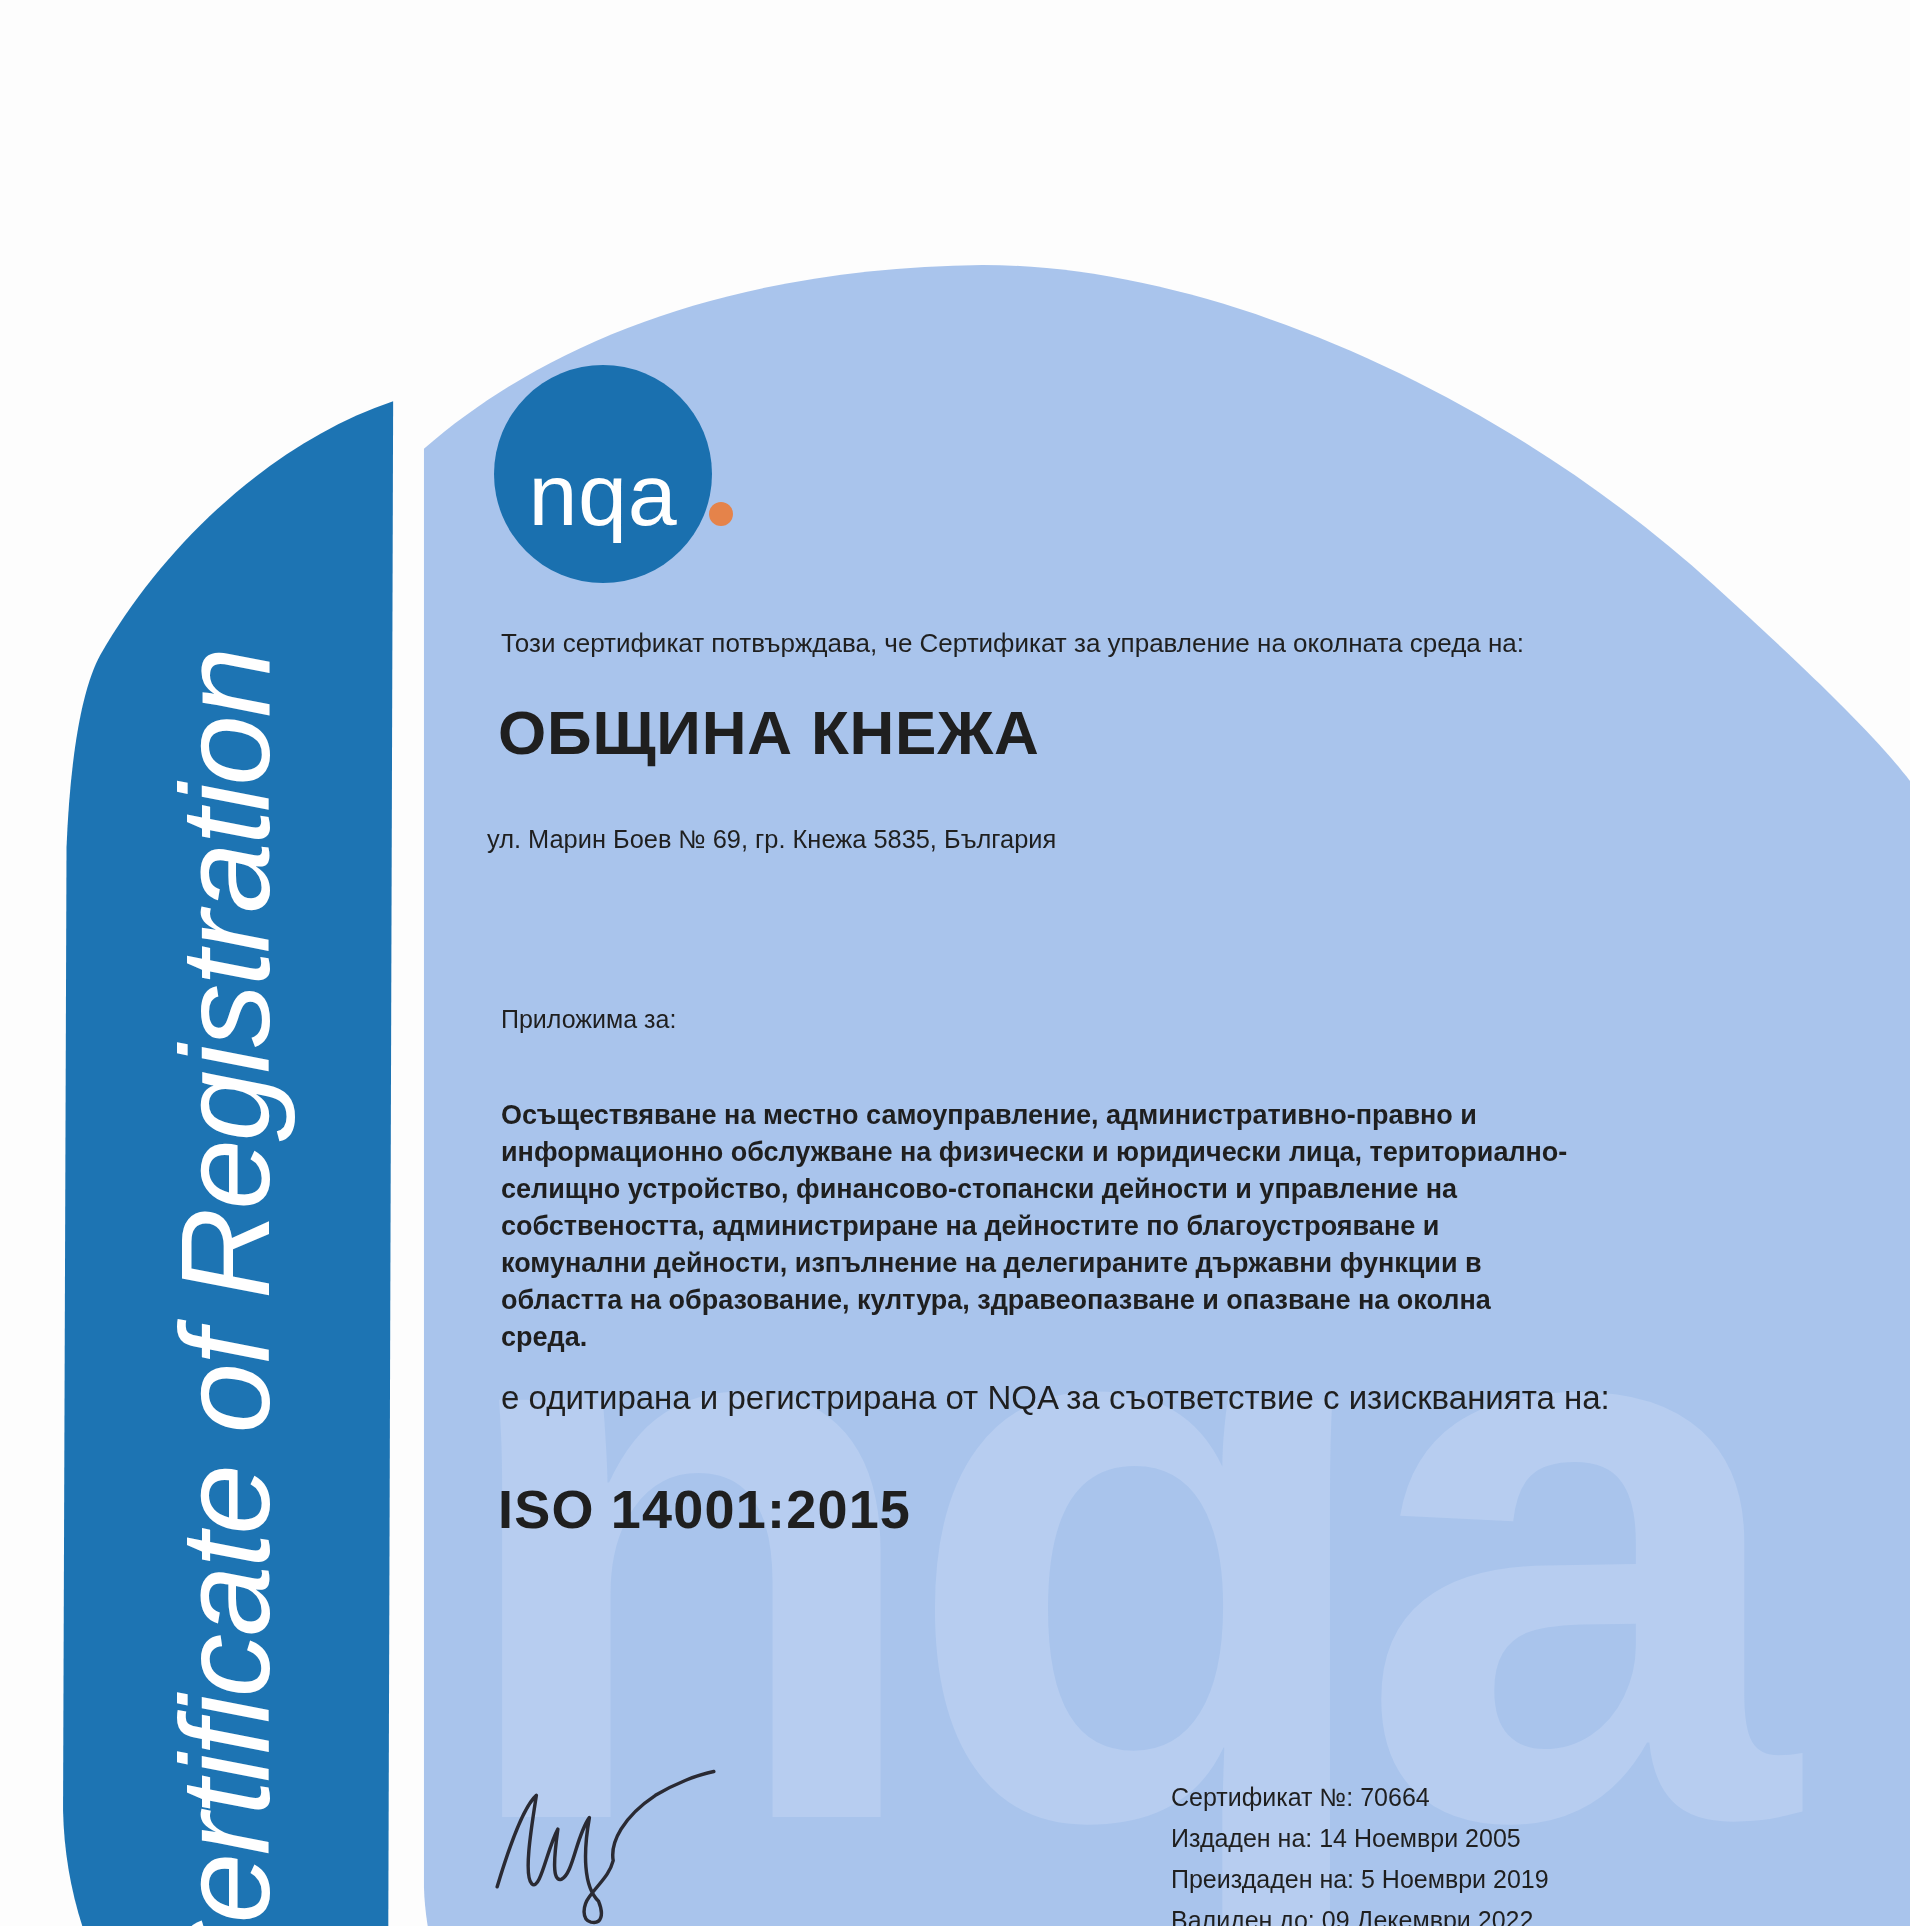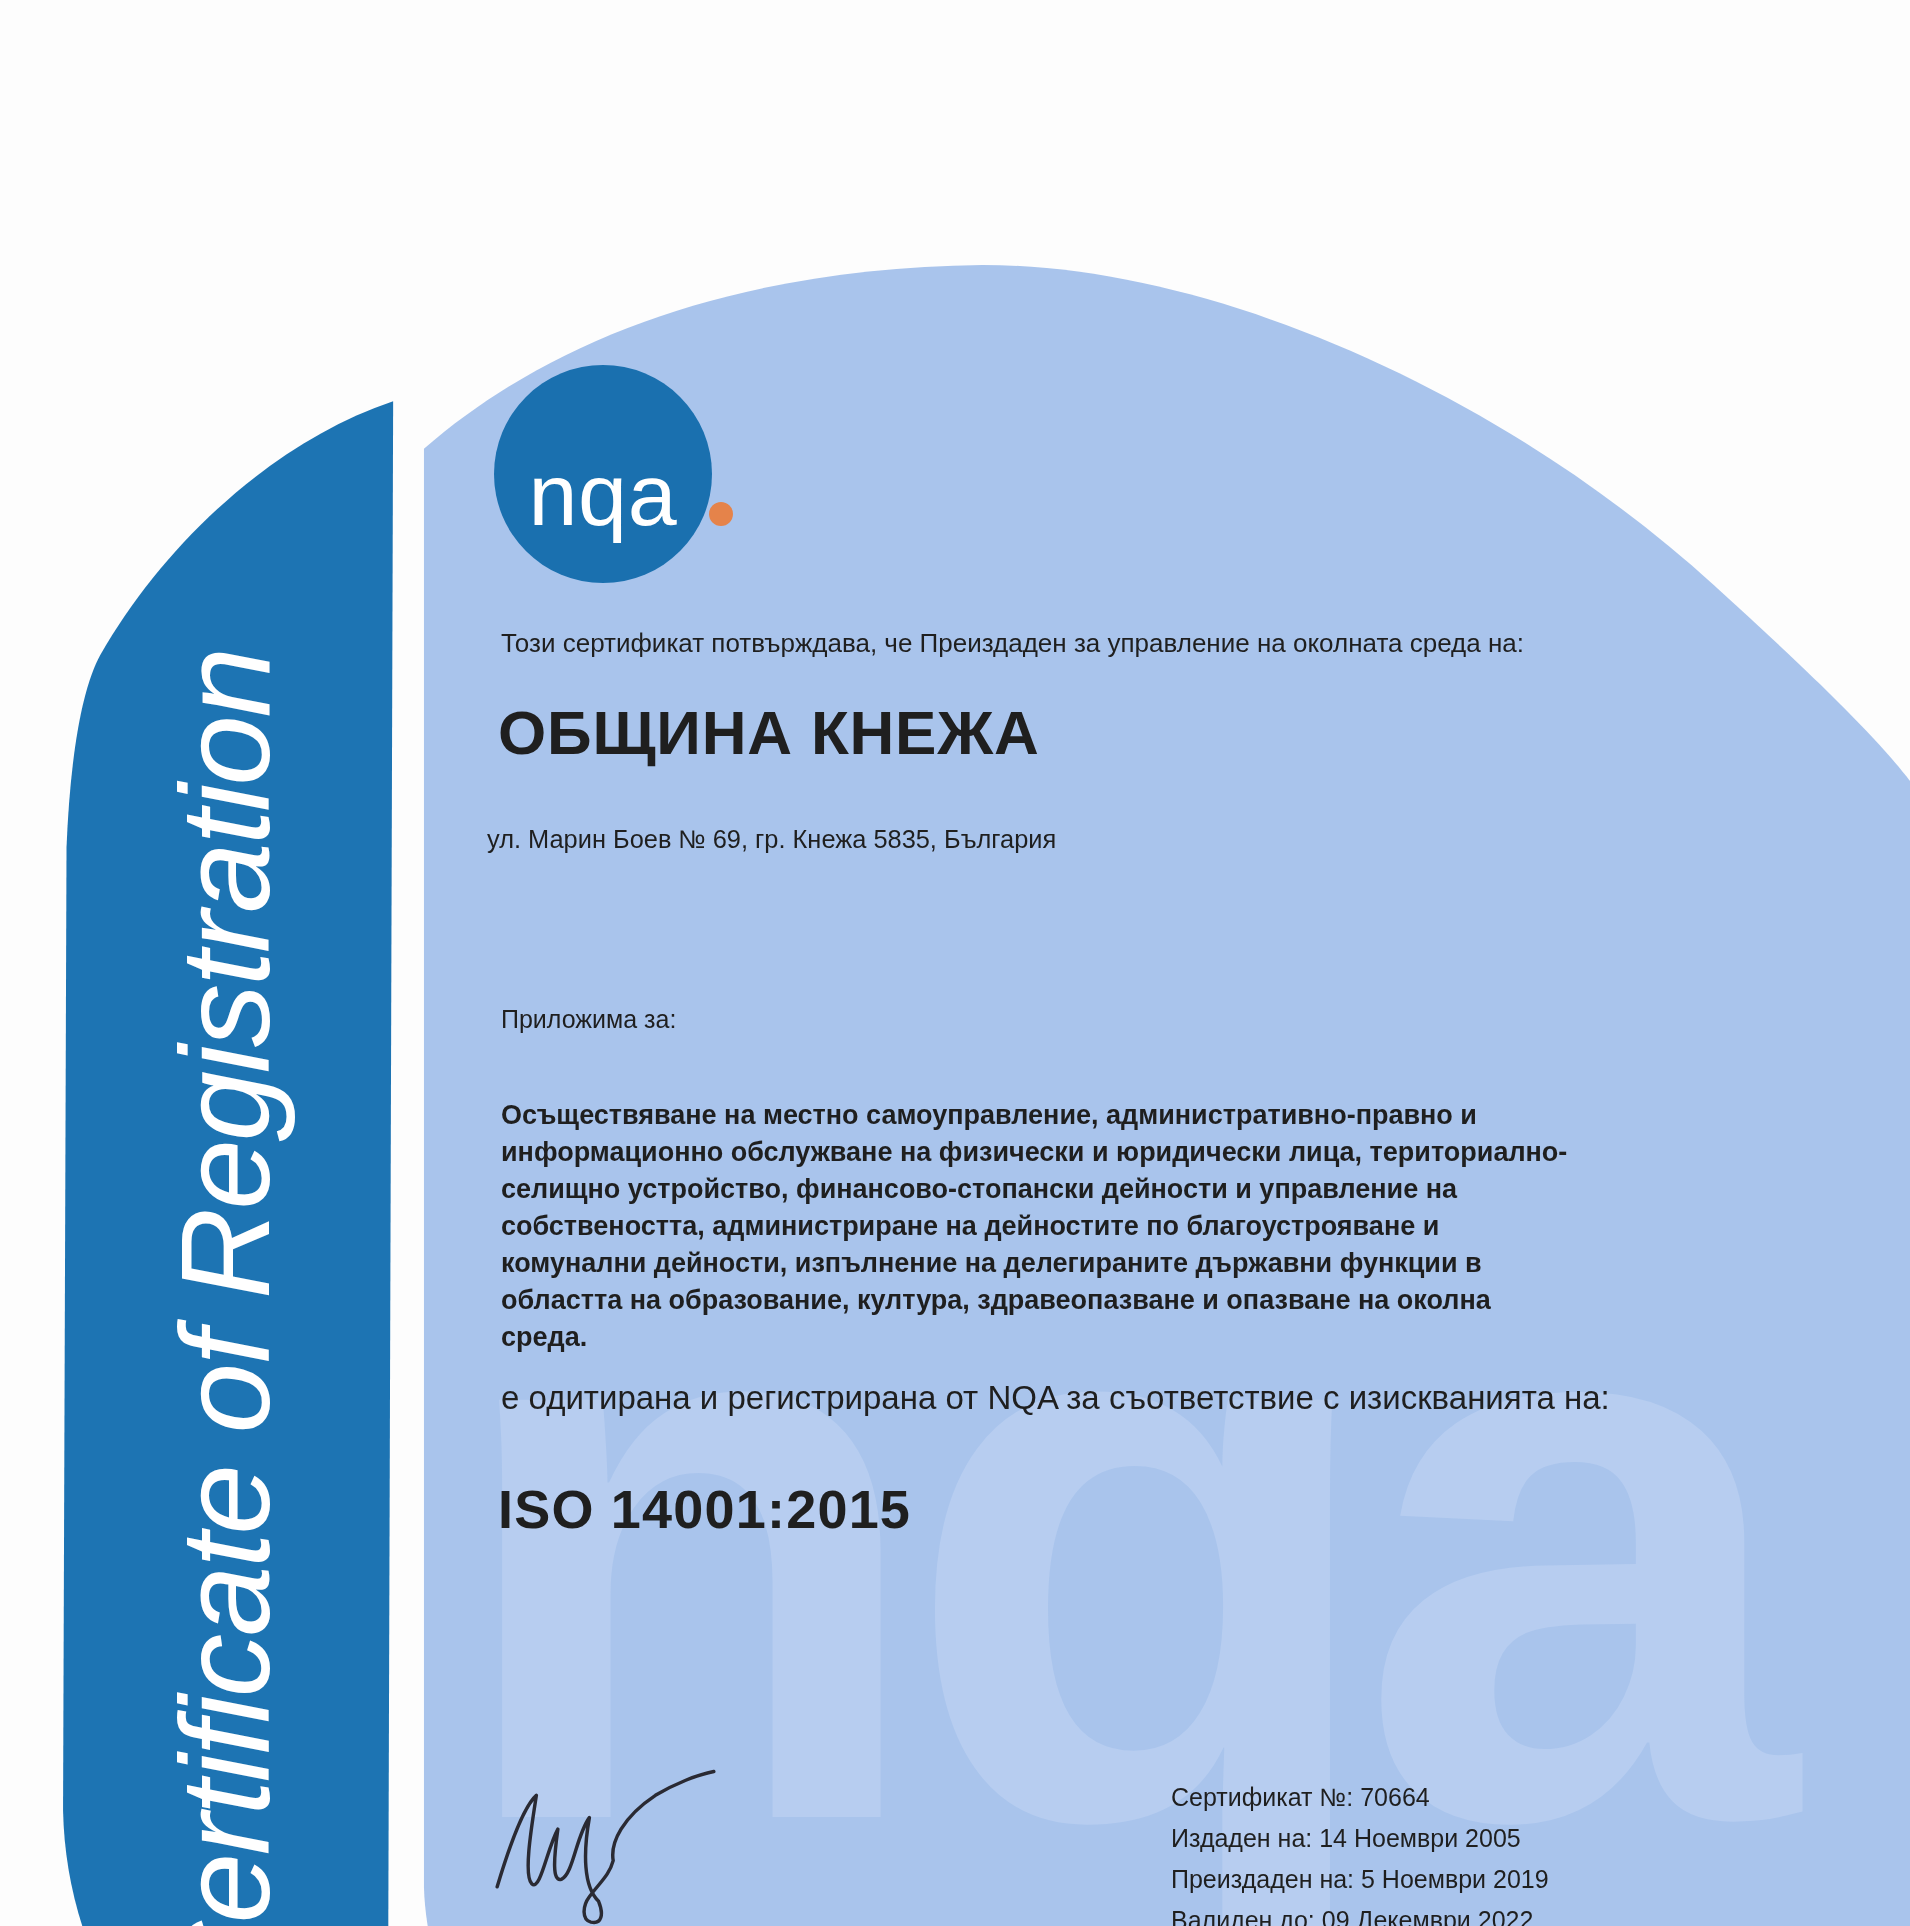--- a/index.html
+++ b/index.html
@@ -78,21 +78,21 @@
 
   <div class="band-text">Certificate of Registration</div>
 
   <div class="logo-circle">
     <span class="logo-text">nqa</span>
   </div>
   <div class="logo-dot"></div>
 
   <div class="content">
 
-    <div class="abs intro">Този сертификат потвърждава, че Преиздаден за управление на околната среда на:</div>
+    <div class="abs intro">Този сертификат потвърждава, че Сертификат за управление на околната среда на:</div>
 
     <div class="abs org-name">ОБЩИНА КНЕЖА</div>
     <div class="abs org-addr">ул. Марин Боев № 69, гр. Кнежа 5835, България</div>
 
     <div class="abs applicable">Приложима за:</div>
 
     <div class="abs scope">Осъществяване на местно самоуправление, административно-правно и информационно обслужване на физически и юридически лица, териториално-селищно устройство, финансово-стопански дейности и управление на собствеността, администриране на дейностите по благоустрояване и комунални дейности, изпълнение на делегираните държавни функции в областта на образование, култура, здравеопазване и опазване на околна среда.</div>
 
     <div class="abs audit">е одитирана и регистрирана от NQA за съответствие с изискванията на:</div>
 

